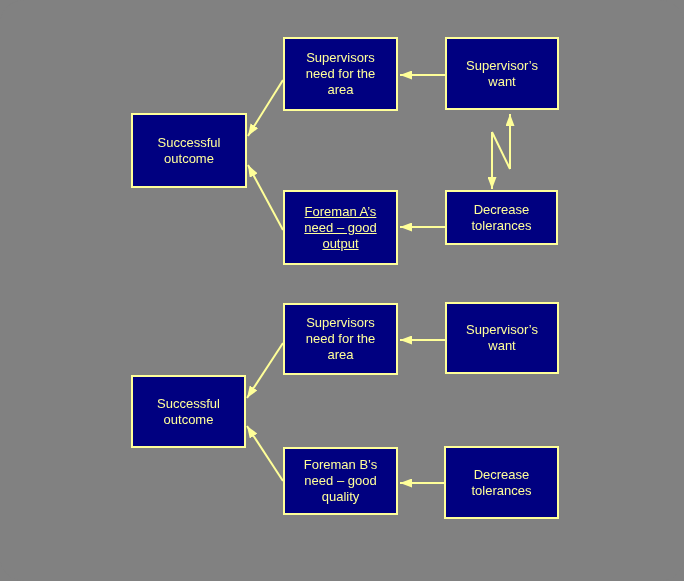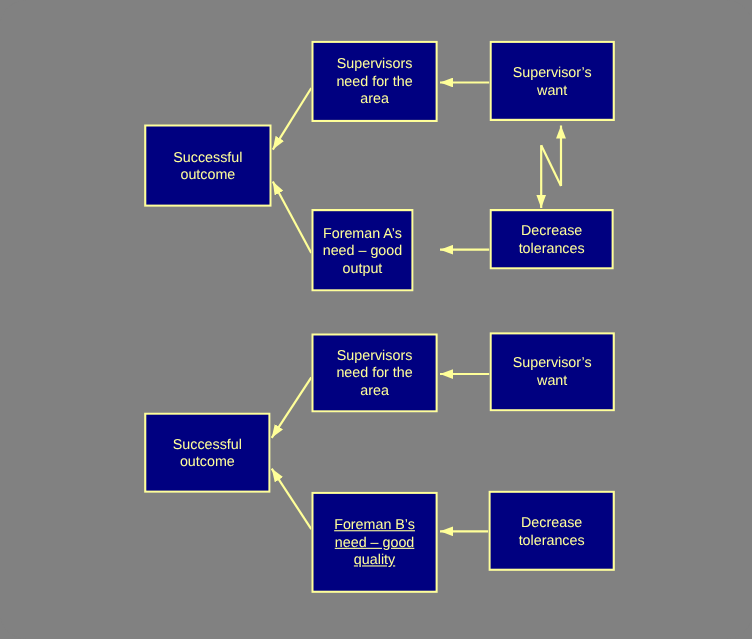--- a/index.html
+++ b/index.html
@@ -73,37 +73,37 @@
   <div class="node" style="left:283px; top:37px; width:115px; height:74px;">Supervisors
 need for the
 area</div>
 
   <div class="node" style="left:445px; top:37px; width:114px; height:73px;">Supervisor’s
 want</div>
 
   <div class="node" style="left:131px; top:113px; width:116px; height:75px;">Successful
 outcome</div>
 
-  <div class="node" style="left:283px; top:190px; width:93px; height:75px;">Foreman A’s
+  <div class="node" style="left:283px; top:190px; width:115px; height:75px;text-decoration:underline;">Foreman A’s
 need – good
 output</div>
 
   <div class="node" style="left:445px; top:190px; width:113px; height:55px;">Decrease
 tolerances</div>
 
   <div class="node" style="left:283px; top:303px; width:115px; height:72px;">Supervisors
 need for the
 area</div>
 
   <div class="node" style="left:445px; top:302px; width:114px; height:72px;">Supervisor’s
 want</div>
 
   <div class="node" style="left:131px; top:375px; width:115px; height:73px;">Successful
 outcome</div>
 
-  <div class="node" style="left:283px; top:447px; width:115px; height:92px;text-decoration:underline;">Foreman B’s
+  <div class="node" style="left:283px; top:447px; width:115px; height:68px;">Foreman B’s
 need – good
 quality</div>
 
   <div class="node" style="left:444px; top:446px; width:115px; height:73px;">Decrease
 tolerances</div>
 
 </div>
 
 </body></html>

